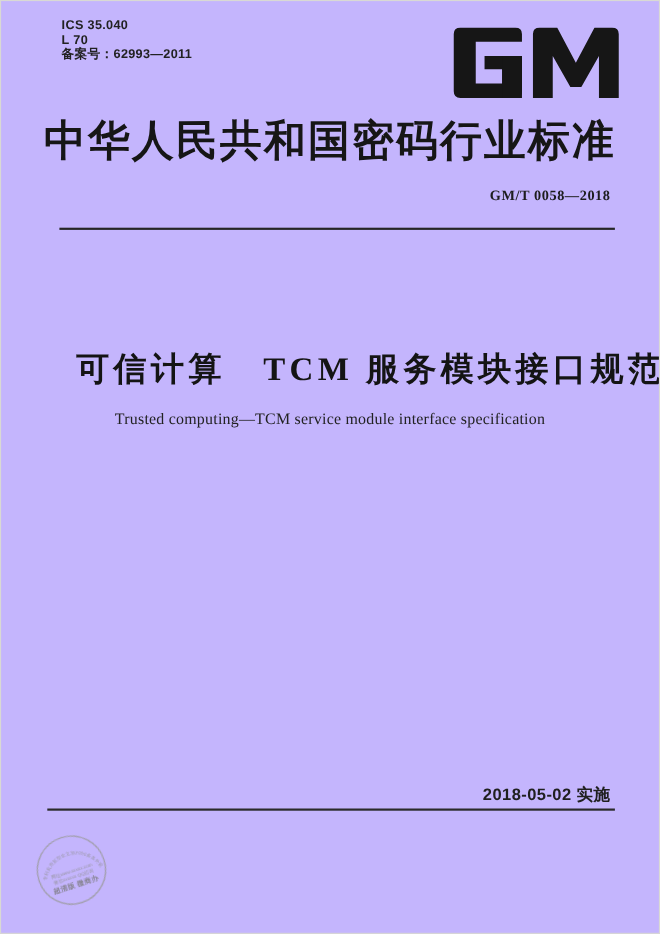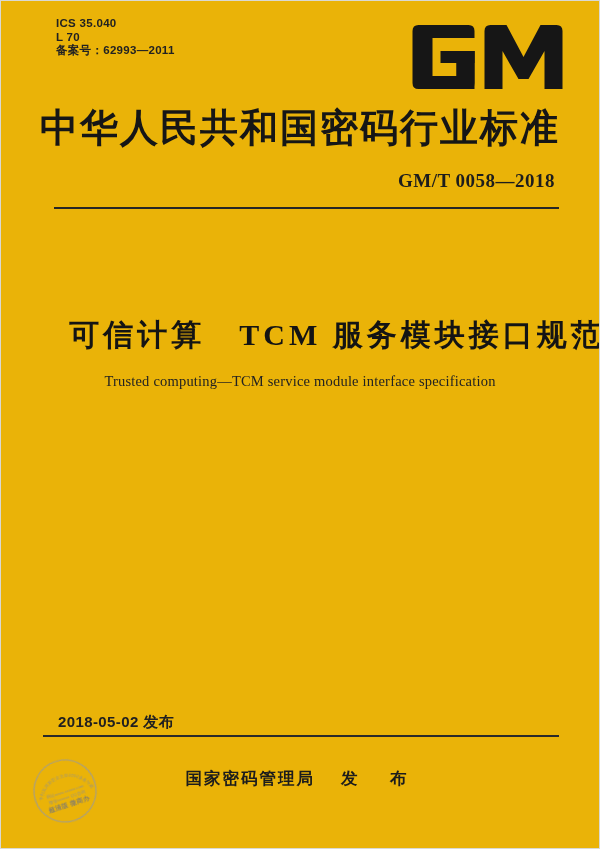--- a/index.html
+++ b/index.html
@@ -1,20 +1,20 @@
 <!DOCTYPE html>
 <html><head>
 <meta charset="utf-8">
 <style>
   html,body{margin:0;padding:0;background:#888;}
   .page{
     position:relative;
     width:600px;height:849px;
     margin:0 auto;
-    background:#eab308;
+    background:#c4b5fd;
     border:1px solid #d9d9d4;
     box-sizing:border-box;
     overflow:hidden;
     font-family:"Liberation Sans","DejaVu Sans",sans-serif;
     color:#1b1b1b;
   }
   
   .meta-block{
     position:absolute;left:55px;top:16px;
     font-size:11.5px;font-weight:bold;line-height:13.5px;
@@ -30,21 +30,21 @@
     position:absolute;top:102px;left:0;width:100%;
     text-align:center;
     font-size:38px;font-weight:bold;letter-spacing:2px;
     color:#161616;
     transform:scaleY(1.02);
     white-space:nowrap;
   }
   .std-number{
     position:absolute;top:169px;right:44px;
     font-family:"Liberation Serif","DejaVu Serif",serif;
-    font-size:19px;font-weight:bold;letter-spacing:.5px;color:#1d1d1d;
+    font-size:13px;font-weight:bold;letter-spacing:.5px;color:#1d1d1d;
   }
   .rule{position:absolute;left:53px;right:40px;height:2px;background:#262626;}
   .rule-top{top:206px;}
   .rule-bottom{top:734px;left:42px;height:2px;background:#2a2a2a;}
   
   .title-cn{
     position:absolute;top:314px;left:0;width:100%;
     text-align:center;
     font-family:"Liberation Serif","DejaVu Serif",serif;
     font-size:30px;font-weight:bold;letter-spacing:4px;
@@ -114,27 +114,24 @@
 
   <div class="std-caption">中华人民共和国密码行业标准</div>
 
   <div class="std-number">GM/T 0058—2018</div>
 
   <div class="rule rule-top"></div>
 
   <div class="title-cn">可信计算　TCM 服务模块接口规范</div>
   <div class="title-en">Trusted computing—TCM service module interface specification</div>
 
-  <div class="issue-date">2018-05-02 发布</div>
+  <div class="impl-date">2018-05-02 实施</div>
 
   <div class="rule rule-bottom"></div>
 
-  <div class="publisher-line">
-    <span>国家密码管理局</span><span class="publish-word">发　布</span>
-  </div>
 
   <div class="stamp">
     <svg viewBox="0 0 68 68">
       <circle class="ring" cx="34" cy="34" r="31"></circle>
       <defs>
         <path id="arcPath" d="M 8,40 A 27 27 0 0 1 60,40"></path>
       </defs>
       <text class="arc">
         <textPath href="#arcPath" startOffset="4">专利实用新型全文加2000多条外观专利</textPath>
       </text>

